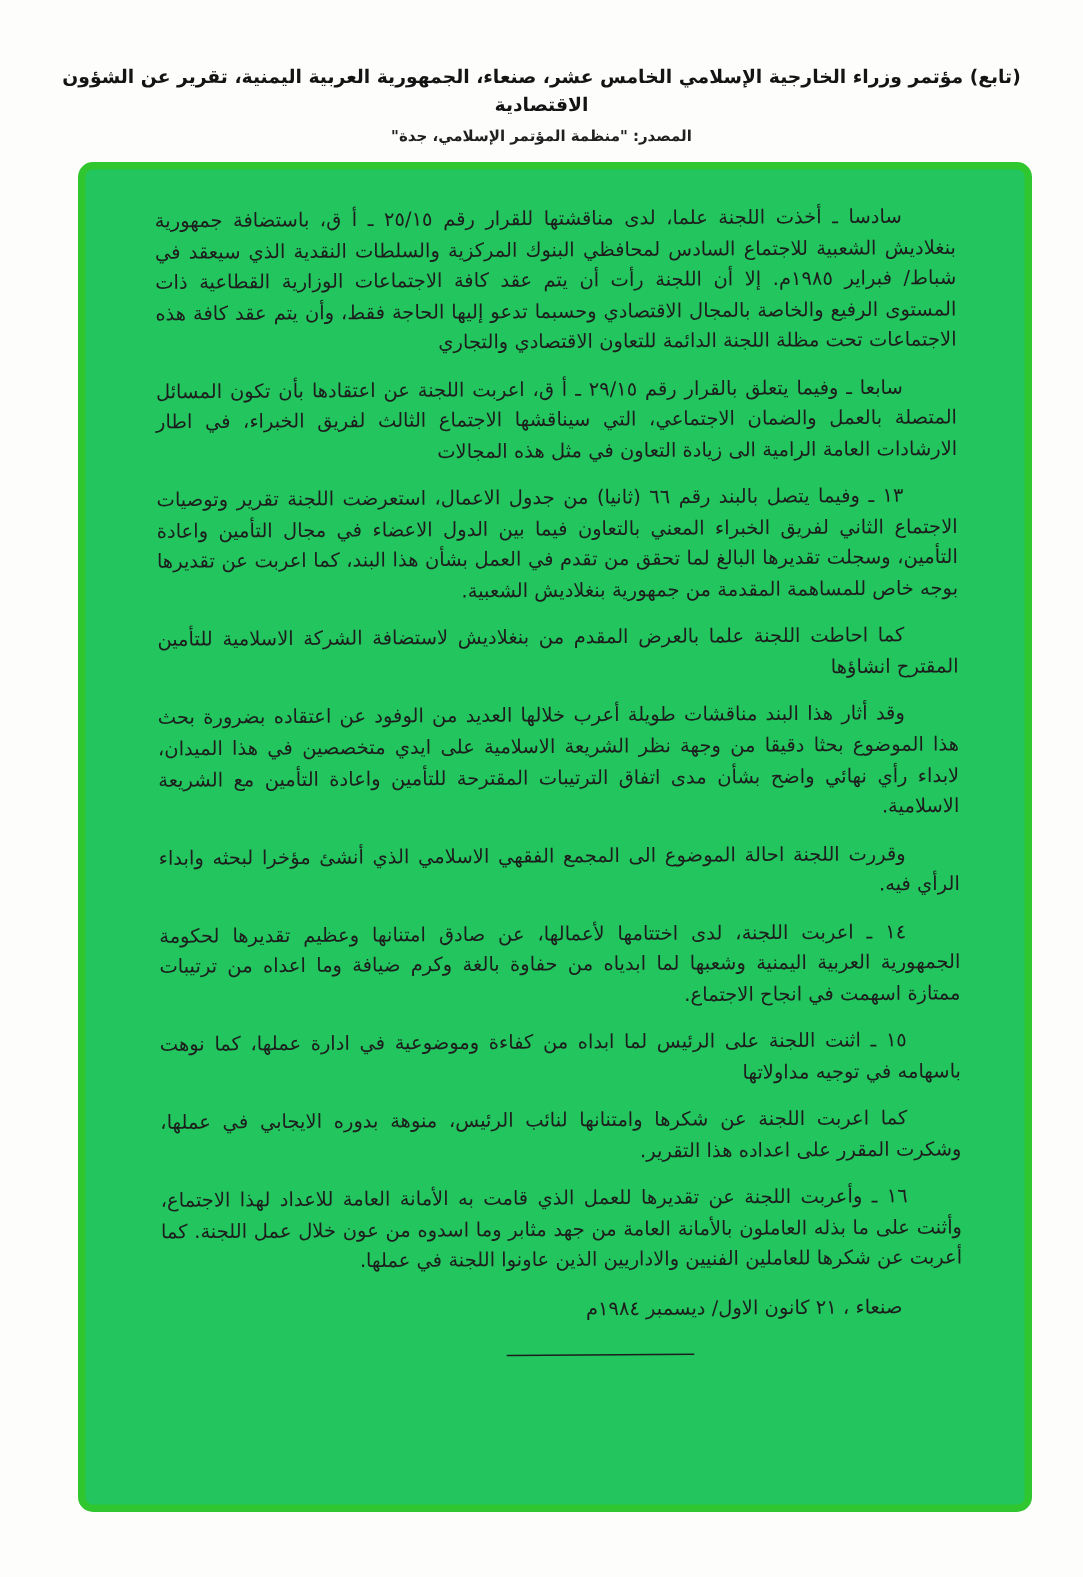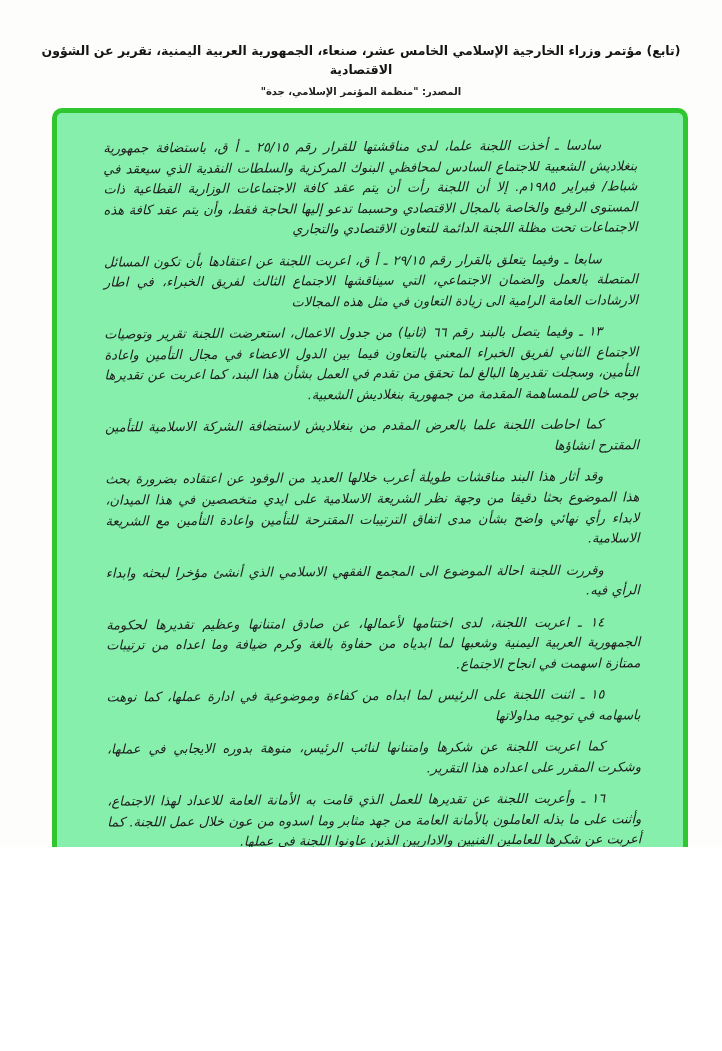--- a/index.html
+++ b/index.html
@@ -4,21 +4,21 @@
 <style>
   html, body {
     margin: 0;
     padding: 0;
     background: #ffffff;
     font-family: "DejaVu Sans", sans-serif;
   }
   .page {
     position: relative;
     width: 722px;
-    height: 847px;
+    height: 1051px;
     margin: 0 auto;
     background: #fdfdfc;
     overflow: hidden;
   }
   .doc-header {
     padding-top: 42px;
     text-align: center;
     color: #141414;
   }
   .doc-header .hline1 {
@@ -35,23 +35,22 @@
   }
   .green-box {
     position: absolute;
     left: 52px;
     top: 108px;
     width: 636px;
     height: 900px;
     border: 5px solid #2fc62f;
     border-radius: 10px;
     box-sizing: border-box;
-    background: #86efac;
+    background: #22c55e;
     overflow: hidden;
-    font-style: italic;
   }
   .scan {
     padding: 22px 46px 0 46px;
     direction: rtl;
     color: #1d1d1d;
     transform: rotate(-0.35deg);
     transform-origin: top right;
   }
   .para {
     margin: 0 0 11px 0;

